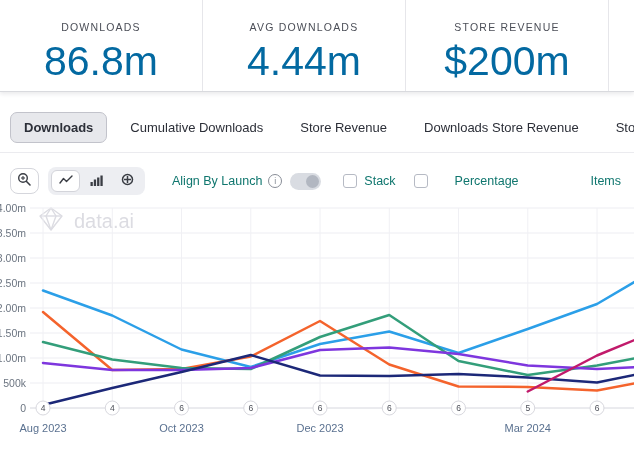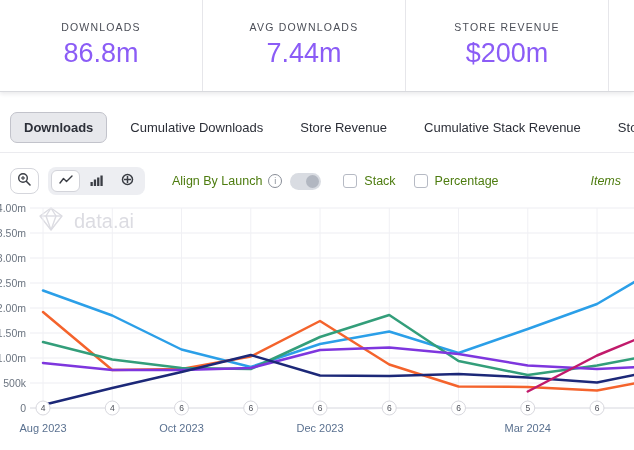--- a/index.html
+++ b/index.html
@@ -4,78 +4,78 @@
 <style>
   * { margin:0; padding:0; box-sizing:border-box; }
   html,body { width:634px; height:450px; overflow:hidden; background:#fff;
               font-family:"Liberation Sans", sans-serif; color:#2c2f38; }
 
   
   .stats-panel { height:92px; display:flex; border-bottom:1px solid #d9dade;
                  box-shadow:0 2px 4px rgba(40,40,60,.10); }
   .stat-col { flex:0 0 203px; border-right:1px solid #e6e6ea; text-align:center; padding-top:21px; }
   .stat-label { font-size:10.5px; letter-spacing:1.2px; color:#4b4e57; font-weight:500; }
-  .stat-value { font-size:27px; color:#8b5cf6; margin-top:5px; font-weight:400; }
+  .stat-value { font-size:41px; color:#0369a1; margin-top:5px; font-weight:400; }
 
   
   .tabs-row { display:flex; align-items:center; margin:20px 0 0 10px; }
   .tab { font-size:13px; color:#2c2f38; padding:7px 13px; margin-right:9px; border:1px solid transparent;
          border-radius:7px; white-space:nowrap; cursor:default; }
   .tab.selected { background:#e7e8ec; border-color:#c2c3cb; font-weight:bold; }
   .tabs-divider { margin-top:9px; border-bottom:1px solid #ebebef; }
 
   
   .toolbar { display:flex; align-items:center; padding:14px 10px 0 10px; }
   .icon-btn { width:29px; height:26px; background:#fff; border:1px solid #d5d6dc; border-radius:8px;
               display:flex; align-items:center; justify-content:center; }
   .seg-group { margin-left:9px; background:#edeef2; border-radius:8px; padding:3px; display:flex; gap:2px; }
   .seg { width:29px; height:22px; display:flex; align-items:center; justify-content:center;
          border:1px solid transparent; border-radius:6px; }
   .seg.selected { background:#fff; border-color:#d3d4da; }
-  .tb-label { font-size:12.5px; color:#4d7c0f; }
+  .tb-label { font-size:12.5px; color:#0f766e; }
   .align-label { margin-left:27px; }
   .info-icon { margin-left:6px; width:14px; height:14px; border:1px solid #888d97; border-radius:50%;
                color:#888d97; font-size:9px; display:flex; align-items:center; justify-content:center; }
   .toggle { margin-left:8px; width:31px; height:17px; background:#d9dce2; border-radius:9px; position:relative; }
   .toggle .knob { position:absolute; right:2px; top:2px; width:13px; height:13px; border-radius:50%;
                   background:#b2b7c1; }
   .cb-group { display:flex; align-items:flex-end; margin-left:22px; }
   .checkbox { width:14px; height:14px; border:1px solid #b6bac4; border-radius:3px; background:#fff;
               margin-right:7px; }
-  .items-label { margin-left:auto; padding-right:3px;font-style:italic; }
+  .items-label { margin-left:auto; padding-right:3px; }
 
   
   .chart-wrap { position:relative; height:246px; margin-top:0; }
   .watermark { position:absolute; left:37px; top:10px; display:flex; align-items:center; gap:9px;
                color:#dcdce2; font-size:20px; z-index:0; }
   #chart-svg { position:absolute; left:0; top:0; z-index:1; }
 </style>
 </head>
 <body>
 
 <div class="stats-panel">
   <div class="stat-col">
     <div class="stat-label">DOWNLOADS</div>
     <div class="stat-value">86.8m</div>
   </div>
   <div class="stat-col">
     <div class="stat-label">AVG DOWNLOADS</div>
-    <div class="stat-value">7.44m</div>
+    <div class="stat-value">4.44m</div>
   </div>
   <div class="stat-col">
     <div class="stat-label">STORE REVENUE</div>
     <div class="stat-value">$200m</div>
   </div>
 </div>
 
 <div class="tabs-row">
   <div class="tab selected">Downloads</div>
   <div class="tab">Cumulative Downloads</div>
   <div class="tab">Store Revenue</div>
-  <div class="tab">Cumulative Stack Revenue</div>
+  <div class="tab">Downloads Store Revenue</div>
   <div class="tab">Store RPD</div>
 </div>
 <div class="tabs-divider"></div>
 
 <div class="toolbar">
   <div class="icon-btn">
     <span>
       <svg width="15" height="15" viewBox="0 0 15 15">
         <circle cx="6" cy="6" r="4.3" fill="none" stroke="#3a3d44" stroke-width="1.4"></circle>
         <line x1="9.3" y1="9.3" x2="13" y2="13" stroke="#3a3d44" stroke-width="1.6" stroke-linecap="round"></line>
@@ -116,21 +116,21 @@
   <span class="tb-label align-label">Align By Launch</span>
   <span class="info-icon">i</span>
   <span class="toggle">
       <span class="knob"></span>
     </span>
 
   <span class="cb-group">
     <span class="checkbox"></span>
     <span class="tb-label">Stack</span>
   </span>
-  <span class="cb-group" style="margin-left:18px;">
+  <span class="cb-group" style="margin-left:18px;gap:20px;">
     <span class="checkbox"></span>
     <span class="tb-label">Percentage</span>
   </span>
 
   <span class="tb-label items-label">Items</span>
 </div>
 
 <div class="chart-wrap">
   <div class="watermark">
     <span>

